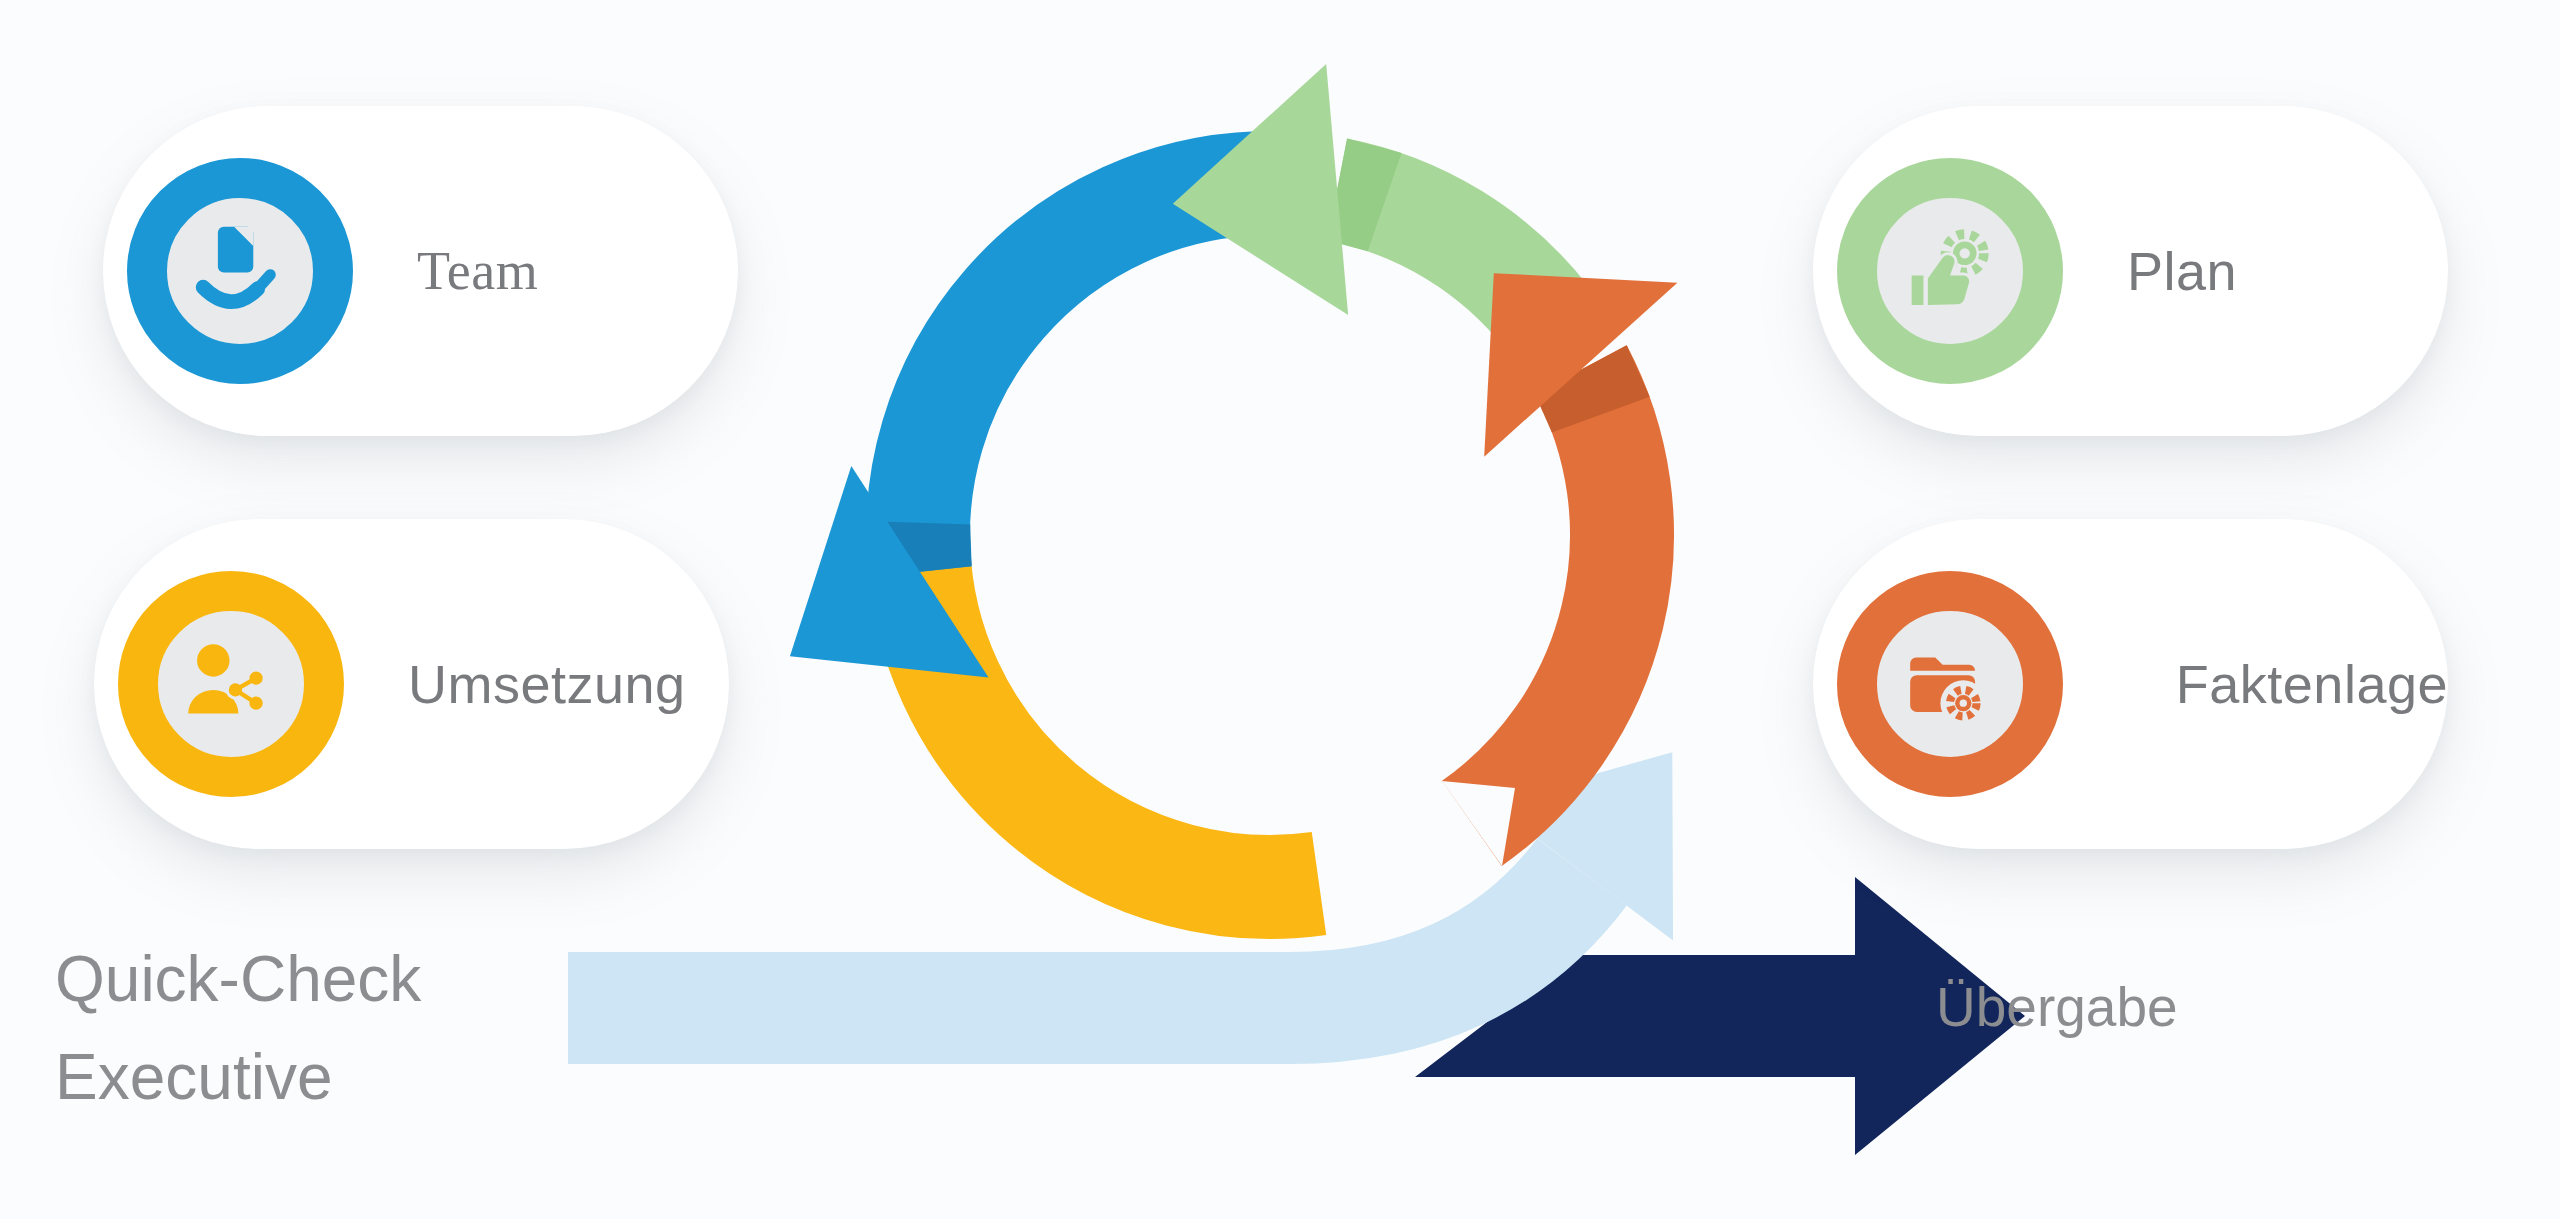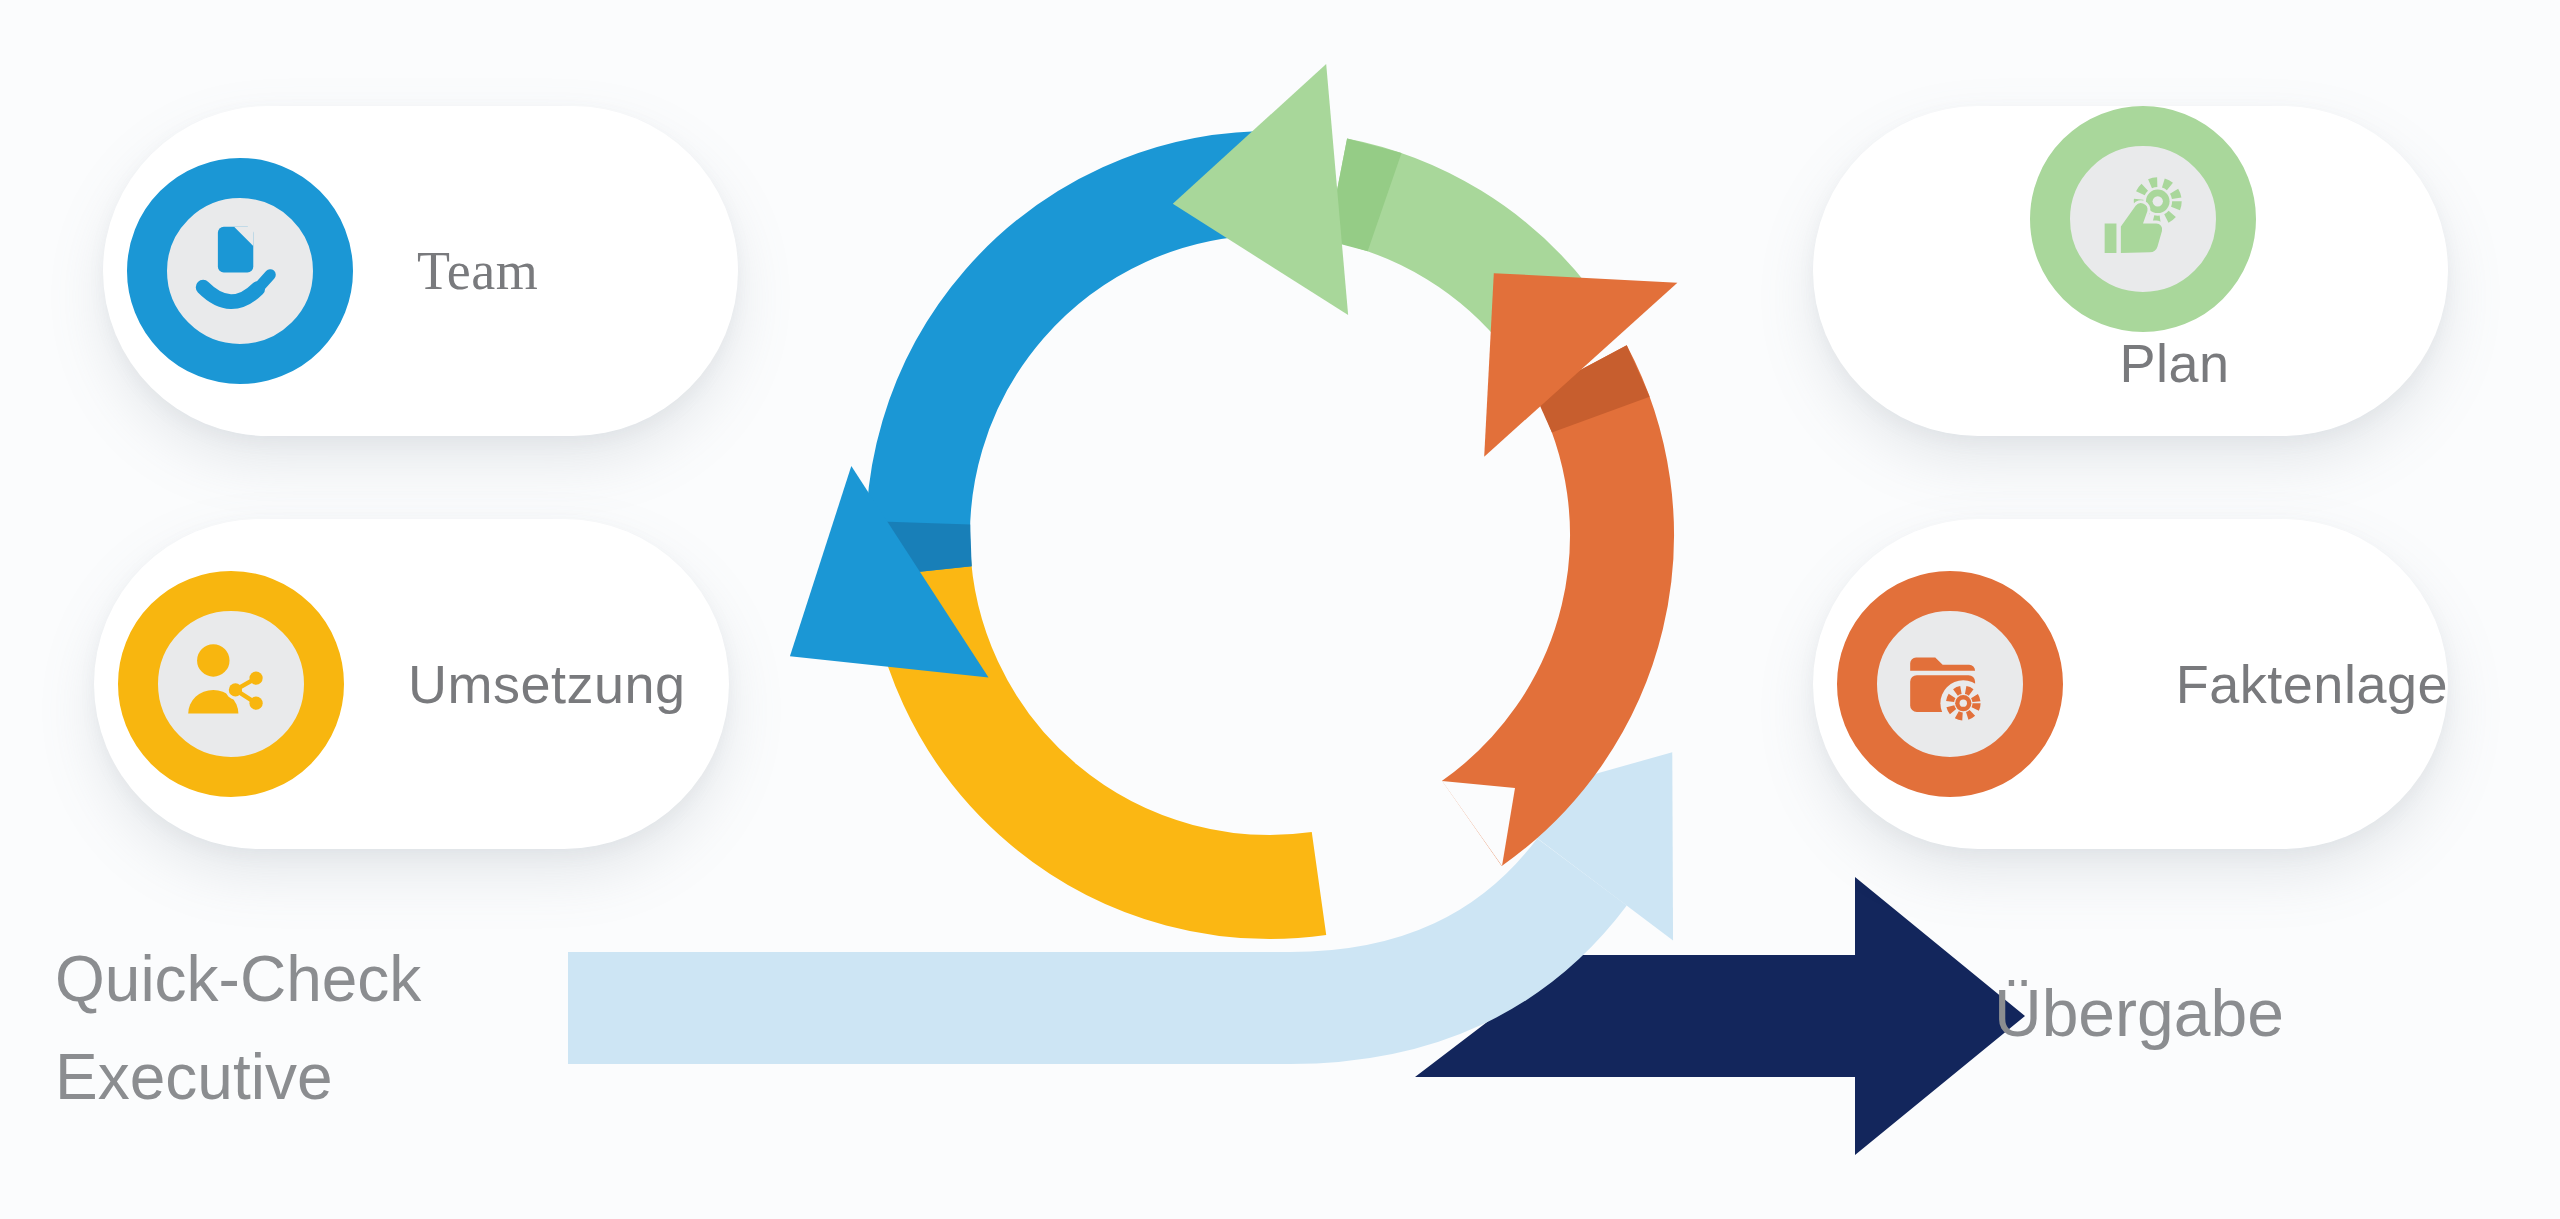--- a/index.html
+++ b/index.html
@@ -13,21 +13,21 @@
 
   
   .card{
     position:absolute;width:635px;height:330px;border-radius:170px;
     background:#ffffff;
     box-shadow:0 26px 55px rgba(125,135,150,.17), 0 6px 16px rgba(125,135,150,.08);
     display:flex;align-items:center;padding-left:24px;box-sizing:border-box;
   }
   .card-team{left:103px;top:106px;}
   .card-umsetzung{left:94px;top:519px;}
-  .card-plan{left:1813px;top:106px;flex-direction:column;}
+  .card-plan{left:1813px;top:106px;}
   .card-faktenlage{left:1813px;top:519px;justify-content:space-between;}
 
   .icon-ring{
     width:226px;height:226px;border-radius:50%;
     border:40px solid currentColor;
     background:var(--disc,#e9eaeb);
     box-sizing:border-box;flex:0 0 auto;
     display:flex;align-items:center;justify-content:center;
   }
   .icon-ring svg{width:118px;height:118px;display:block;}
@@ -39,21 +39,21 @@
   .cycle-title{
     position:absolute;left:968px;top:505px;width:604px;
     text-align:center;font-weight:bold;color:var(--title,#57585a);
     font-size:120px;line-height:183px;letter-spacing:-3px;
   }
   
   .flow-label{
     position:absolute;color:var(--flow,#8b8d90);
   }
   .flow-in{left:55px;top:930px;width:510px;font-size:64px;line-height:98px;}
-  .flow-out{left:1994px;top:975px;width:410px;font-size:66px;}
+  .flow-out{left:1936px;top:975px;width:410px;font-size:55px;}
 </style>
 </head>
 <body style="--bg: #fbfcfd; --disc: #e9eaeb; --title: #57585a; --label: #797a7d; --flow: #8b8d90;">
 
 <div class="stage">
 
   <svg class="diagram" width="2560" height="1219" viewBox="0 0 2560 1219">
       <polygon points="1575,955 1855,955 1855,877 2025,1016 1855,1155 1855,1077 1415,1077" fill="#13265c"></polygon>
       <path d="M 568 1008 L 1290 1008 Q 1480 1008 1582 872" fill="none" stroke="#cde5f4" stroke-width="112"></path>
       <polygon points="1672.2722534728073,752.2046734929061 1673.0444481453915,940.6069126393335 1490.9555518546085,803.3930873606665" fill="#cde5f4"></polygon>

